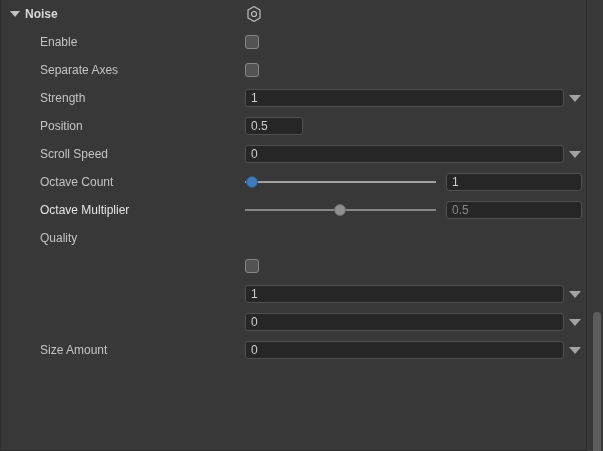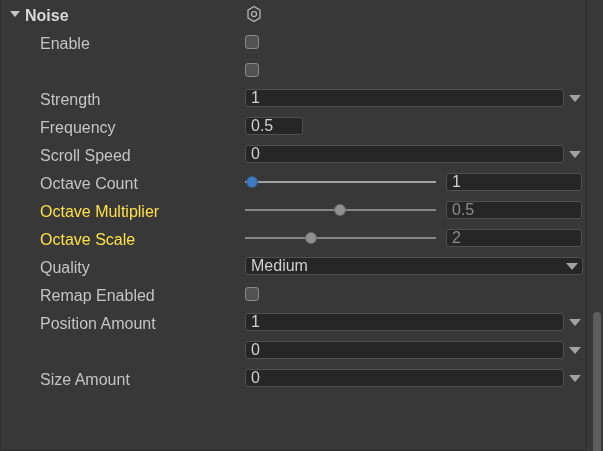--- a/index.html
+++ b/index.html
@@ -1,21 +1,21 @@
 <!DOCTYPE html>
 <html style="--accent: #3e7bc1;"><head>
 <meta charset="utf-8">
 <style>
   html,body { margin:0; padding:0; background:#1e1e1e; }
   .panel {
     position:relative;
     width:603px; height:451px;
     background:#383838;
     font-family:"Liberation Sans", sans-serif;
-    font-size:16px;
+    font-size:12px;
     color:#c8c8c8;
     overflow:hidden;
     box-shadow: inset 1px 0 0 #2f2f2f, inset 0 -1px 0 #2b2b2b;
   }
   .header { position:relative; height:28px; }
   .fold-triangle {
     position:absolute; left:10px; top:11px;
     width:0; height:0;
     border-left:5px solid transparent;
     border-right:5px solid transparent;
@@ -25,21 +25,21 @@
     position:absolute; left:25px; top:7px;
     font-weight:bold; color:#d8d8d8;
   }
   .preset-btn { position:absolute; left:246px; top:5px; width:16px; height:18px; }
 
   .row { position:relative; height:28px; }
   .label {
     position:absolute; left:40px; top:7px;
     color:#c4c4c4; white-space:nowrap;
   }
-  .label.dim { color:#fde047; }
+  .label.dim { color:#e5e5e5; }
 
   .checkbox {
     position:absolute; left:245px; top:7px;
     width:12px; height:12px;
     background:#535353;
     border:1px solid #878787;
     border-radius:3px;
   }
   .checkbox.checked { background:var(--accent,#3e7bc1); border-color:#2a5587; }
   .checkbox svg { position:absolute; left:0px; top:0px; }
@@ -132,31 +132,32 @@
       </svg>
     </span>
   </div>
 
   <div>
       <div class="row">
         <span class="label">Enable</span>
         <div class="checkbox"></div>
       </div>
       <div class="row">
+        <span class="label">Separate Axes</span>
         <div class="checkbox"></div>
       </div>
       <div class="row">
         <span class="label">Strength</span>
         <div class="field wide">
           <span class="value">1</span>
         </div>
         <div class="arrow ext"></div>
       </div>
       <div class="row">
-        <span class="label">Frequency</span>
+        <span class="label">Position</span>
         <div class="field small">
           <span class="value">0.5</span>
         </div>
       </div>
       <div class="row">
         <span class="label">Scroll Speed</span>
         <div class="field wide">
           <span class="value">0</span>
         </div>
         <div class="arrow ext"></div>
@@ -170,41 +171,27 @@
         </div>
       </div>
       <div class="row disabled">
         <span class="label dim">Octave Multiplier</span>
         <div class="slider-track dim"></div>
         <div class="slider-handle" style="left: 333.545px;"></div>
         <div class="field sliderval">
           <span class="value dim">0.5</span>
         </div>
       </div>
-      <div class="row disabled">
-        <span class="label dim">Octave Scale</span>
-        <div class="slider-track dim"></div>
-        <div class="slider-handle" style="left: 304.895px;"></div>
-        <div class="field sliderval">
-          <span class="value dim">2</span>
-        </div>
-      </div>
       <div class="row">
         <span class="label">Quality</span>
-        <div class="popup">
-          <span class="value">Medium</span>
-          <div class="arrow"></div>
-        </div>
-      </div>
-      <div class="row">
-        <span class="label">Remap Enabled</span>
+      </div>
+      <div class="row">
         <div class="checkbox"></div>
       </div>
       <div class="row">
-        <span class="label">Position Amount</span>
         <div class="field wide">
           <span class="value">1</span>
         </div>
         <div class="arrow ext"></div>
       </div>
       <div class="row">
         <div class="field wide">
           <span class="value">0</span>
         </div>
         <div class="arrow ext"></div>

